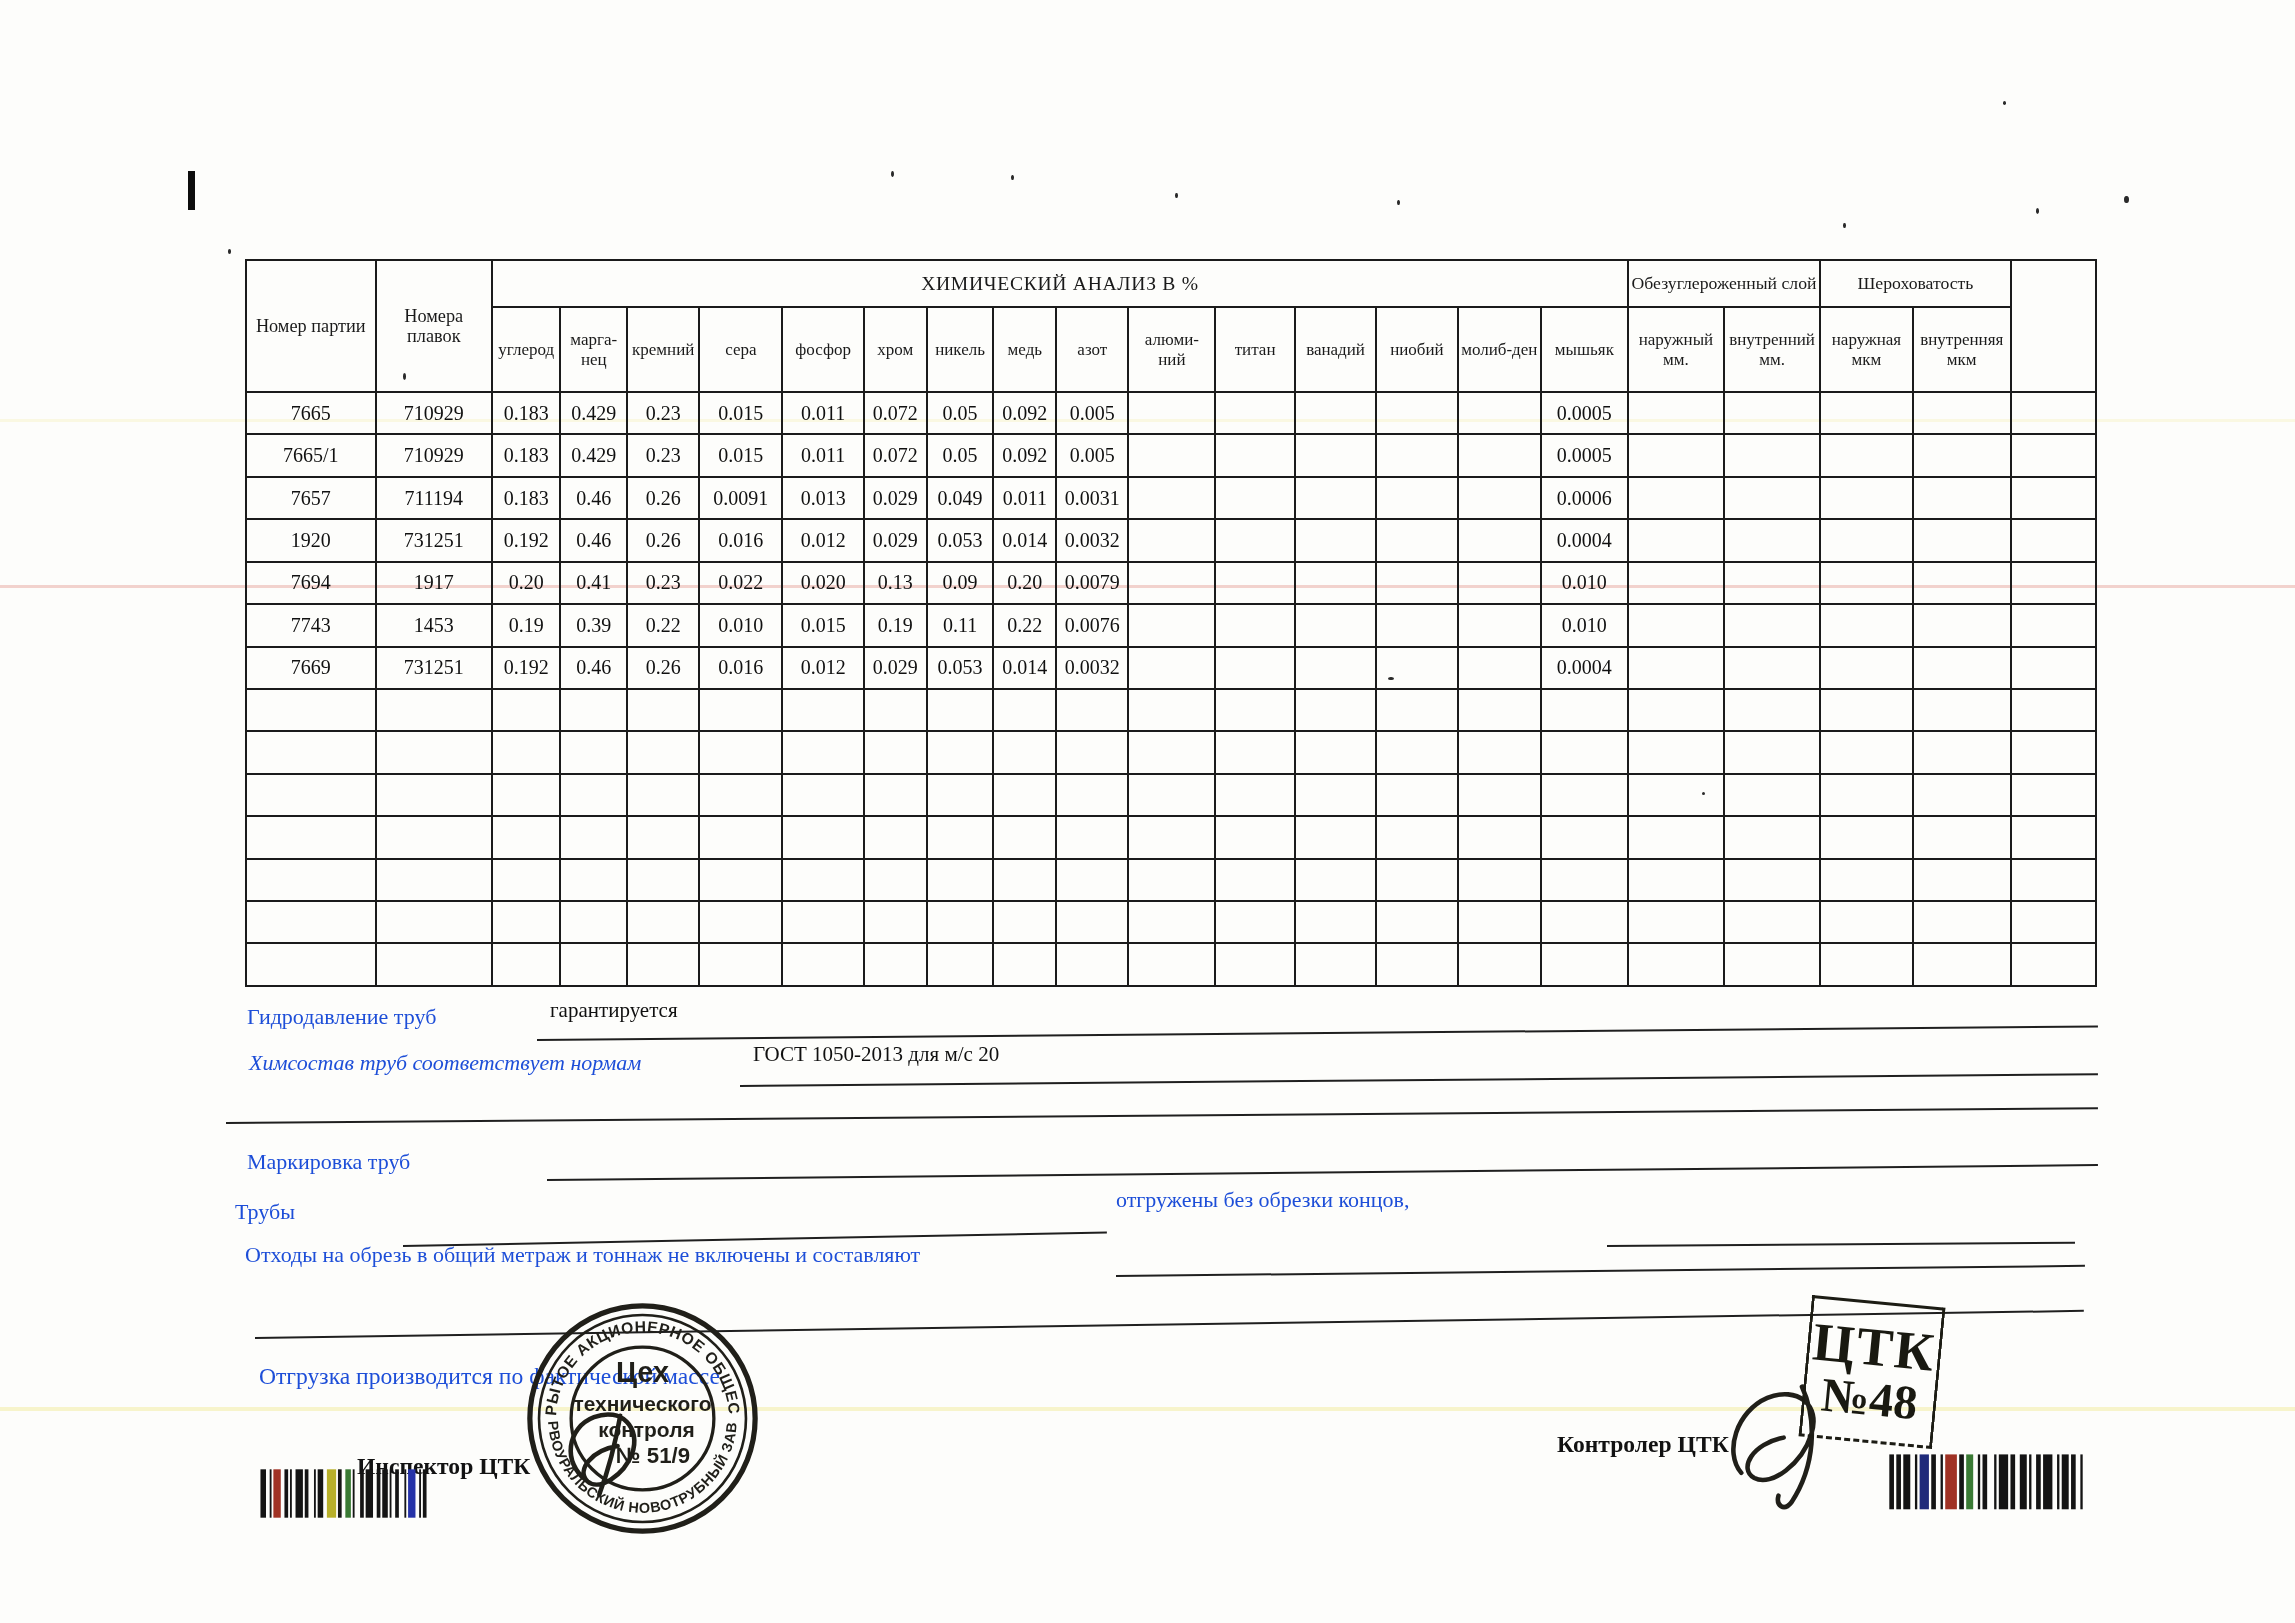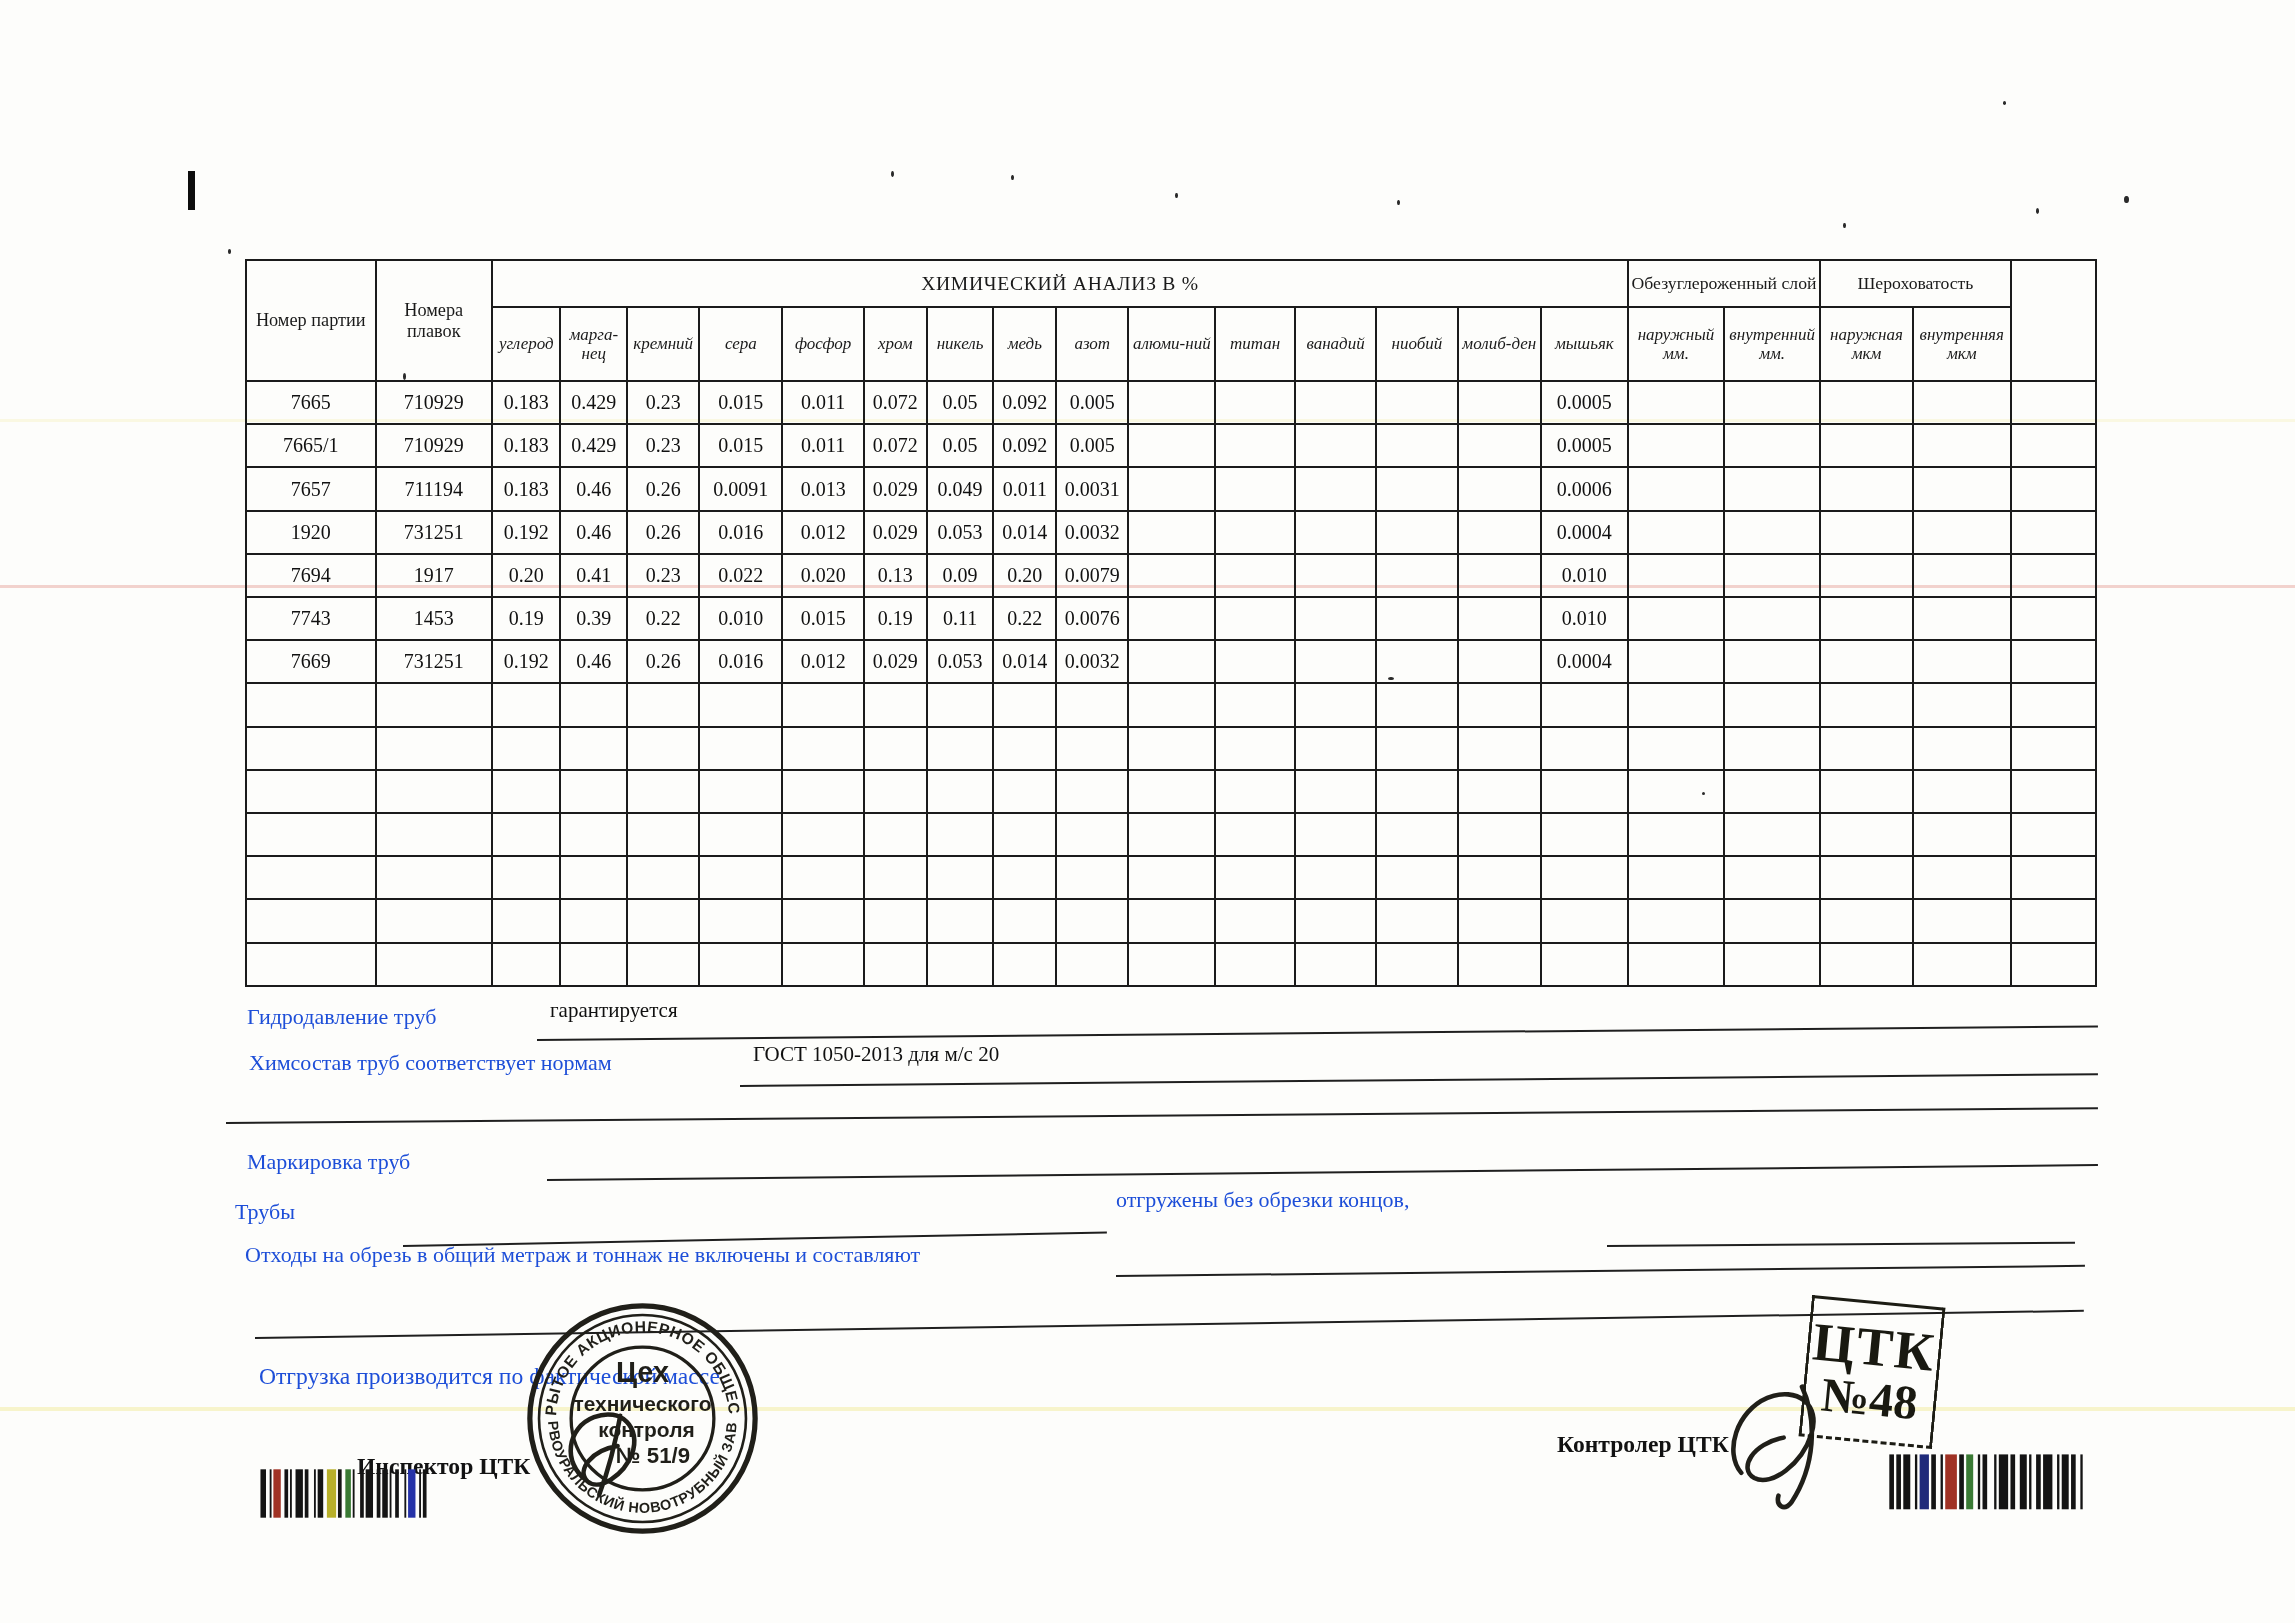--- a/index.html
+++ b/index.html
@@ -14,21 +14,21 @@
 
   
   #table-wrap{position:absolute;left:245px;top:259px;width:1852px;height:728px;}
   table{border-collapse:collapse;table-layout:fixed;width:100%;height:100%;}
   th,td{border:2px solid #1b1b1b;padding:0 2px;overflow:hidden;}
   table{border:2.6px solid #151515;}
   thead th{font-weight:normal;font-size:17px;line-height:1.12;text-align:center;vertical-align:middle;color:#1a1a1a;}
   th.chem-title{font-size:19.6px;letter-spacing:0.7px;height:45px;}
   th.group-title{font-size:17.7px;}
   th.col-batch,th.col-heats{font-size:18.3px;}
-  thead tr.sub{height:74px;font-style:italic;}
+  thead tr.sub{height:85px;}
   tbody td{font-size:20px;text-align:center;vertical-align:middle;color:#101010;}
   tbody tr{height:42px;}
 
   
   .flabel{position:absolute;font-size:22px;color:#1d4ed8;white-space:nowrap;}
   .fvalue{position:absolute;font-size:21px;color:#101010;white-space:nowrap;}
   .fline{position:absolute;border-top:2px solid #1f1f1f;transform-origin:left center;}
 
   .sig-label{position:absolute;font-size:23.6px;font-weight:bold;color:#121212;white-space:nowrap;}
 
@@ -461,21 +461,21 @@
           <td></td>
         </tr>
       </tbody>
 </table>
 </div>
 
 <div class="flabel" style="left:247px;top:1004px;">Гидродавление труб</div>
 <div class="fvalue" style="left:550px;top:998px;">гарантируется</div>
 <div class="fline" style="left:537px;top:1039px;width:1561px;transform:rotate(-0.5deg);"></div>
 
-<div class="flabel" style="left:249px;top:1050px;">Химсостав труб соответствует нормам</div>
+<div class="flabel" style="left:249px;top:1050px;font-style:italic;">Химсостав труб соответствует нормам</div>
 <div class="fvalue" style="left:753px;top:1042px;">ГОСТ 1050-2013 для м/с 20</div>
 <div class="fline" style="left:740px;top:1085px;width:1358px;transform:rotate(-0.5deg);"></div>
 
 <div class="fline" style="left:226px;top:1122px;width:1872px;transform:rotate(-0.45deg);"></div>
 
 <div class="flabel" style="left:247px;top:1149px;">Маркировка труб</div>
 <div class="fline" style="left:547px;top:1179px;width:1551px;transform:rotate(-0.55deg);"></div>
 
 <div class="flabel" style="left:235px;top:1199px;">Трубы</div>
 <div class="fline" style="left:403px;top:1245px;width:704px;transform:rotate(-1.1deg);"></div>

